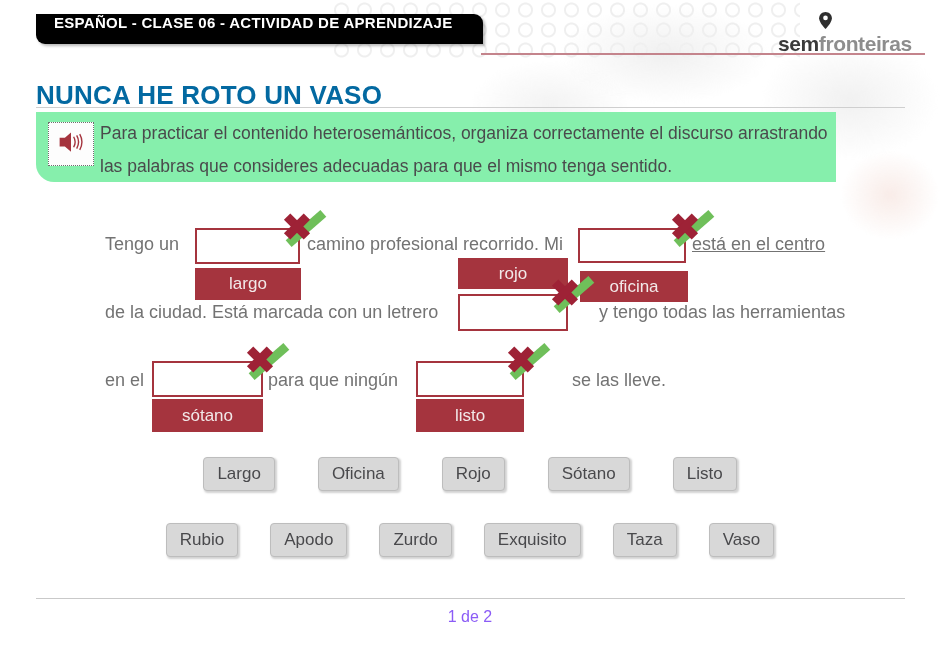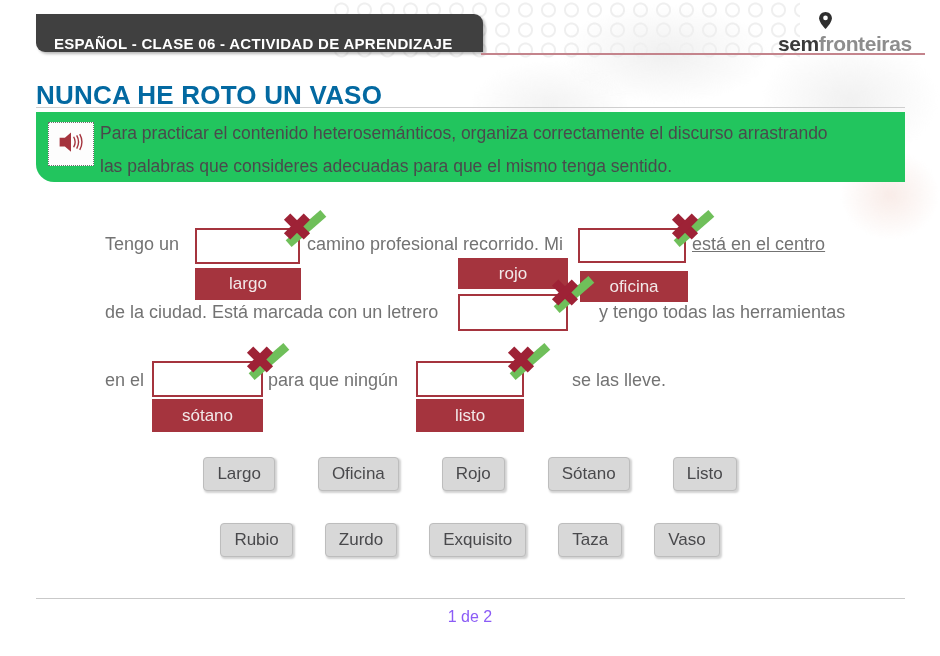--- a/index.html
+++ b/index.html
@@ -10,38 +10,38 @@
   .bg-circles{position:absolute;left:330px;top:0;width:470px;height:58px;
     background-image:radial-gradient(circle,rgba(0,0,0,0) 5px,#ececec 6px,#ececec 7px,rgba(0,0,0,0) 8px);
     background-size:23px 20px;opacity:.85;pointer-events:none;}
   .bg-blob{position:absolute;pointer-events:none;border-radius:50%;filter:blur(1px);}
   .blob1{left:560px;top:4px;width:210px;height:100px;background:radial-gradient(ellipse,#f0f0f0 0%,rgba(240,240,240,0) 70%);}
   .blob2{left:760px;top:40px;width:180px;height:120px;background:radial-gradient(ellipse,#f1f1f1 0%,rgba(241,241,241,0) 70%);}
   .blob3{left:470px;top:60px;width:160px;height:90px;background:radial-gradient(ellipse,#f3f3f3 0%,rgba(243,243,243,0) 70%);}
   .blob4{left:840px;top:150px;width:100px;height:90px;background:radial-gradient(ellipse,#f9ece8 0%,rgba(249,236,232,0) 70%);}
 
   
-  .title-bar{position:absolute;left:36px;top:14px;width:447px;height:38px;
-    background:#404040;border-radius:0 9px 0 9px;box-shadow:2px 2px 3px rgba(0,0,0,.28);
-    display:flex;align-items:flex-end;}
+  .title-bar{position:absolute;left:36px;top:14px;width:447px;height:30px;
+    background:#000000;border-radius:0 9px 0 9px;box-shadow:2px 2px 3px rgba(0,0,0,.28);
+    display:flex;align-items:flex-start;}
   .title-bar span{color:#ffffff;font-weight:bold;font-size:15px;letter-spacing:.3px;padding-left:18px;}
   .header-line{position:absolute;left:481px;top:53px;width:444px;height:2px;background:#c4848c;}
   .logo{position:absolute;left:778px;top:12px;width:140px;height:44px;}
   .logo .pin{position:absolute;left:41px;top:0;}
   .logo .words{position:absolute;left:0;top:20px;font-size:21px;font-weight:bold;letter-spacing:-.4px;white-space:nowrap;}
   .logo .sem{color:#3a3a3a;}
   .logo .fron{color:#8d8d8d;}
 
   
   .page-title{position:absolute;left:36px;top:80px;font-size:26px;font-weight:bold;color:#0369a1;letter-spacing:.2px;}
   .title-rule{position:absolute;left:36px;top:107px;width:869px;height:1px;background:#cfcfcf;}
 
   
-  .instruction-box{position:absolute;left:36px;top:112px;width:869px;height:70px;
-    background:#22c55e;border-radius:0 0 0 18px;}
+  .instruction-box{position:absolute;left:36px;top:112px;width:800px;height:70px;
+    background:#86efac;border-radius:0 0 0 18px;}
   .audio-btn{position:absolute;left:12px;top:10px;width:44px;height:42px;background:#fdfdfd;
     border:1px dotted #6f6f6f;display:flex;align-items:center;justify-content:center;cursor:pointer;}
   .instruction-text{position:absolute;left:64px;top:5px;width:750px;font-size:17.5px;
     color:#4a4a4c;line-height:33px;}
 
   
   .seg{position:absolute;font-size:18px;color:#737373;white-space:nowrap;}
   .blank{position:absolute;background:#ffffff;border:2px solid #a5343e;box-sizing:border-box;z-index:2;}
   .chip{position:absolute;background:#a5343e;color:#f2e9e9;font-size:17px;text-align:center;
     z-index:3;display:flex;align-items:center;justify-content:center;cursor:grab;}
@@ -159,20 +159,21 @@
 
   <div class="bank-row r1">
     <div class="bank-btn">Largo</div>
     <div class="bank-btn">Oficina</div>
     <div class="bank-btn">Rojo</div>
     <div class="bank-btn">Sótano</div>
     <div class="bank-btn">Listo</div>
   </div>
   <div class="bank-row r2">
     <div class="bank-btn">Rubio</div>
+    <div class="bank-btn">Apodo</div>
     <div class="bank-btn">Zurdo</div>
     <div class="bank-btn">Exquisito</div>
     <div class="bank-btn">Taza</div>
     <div class="bank-btn">Vaso</div>
   </div>
 
   <div class="footer-rule"></div>
   <div class="pagination">1 de 2</div>
 
 </div>

